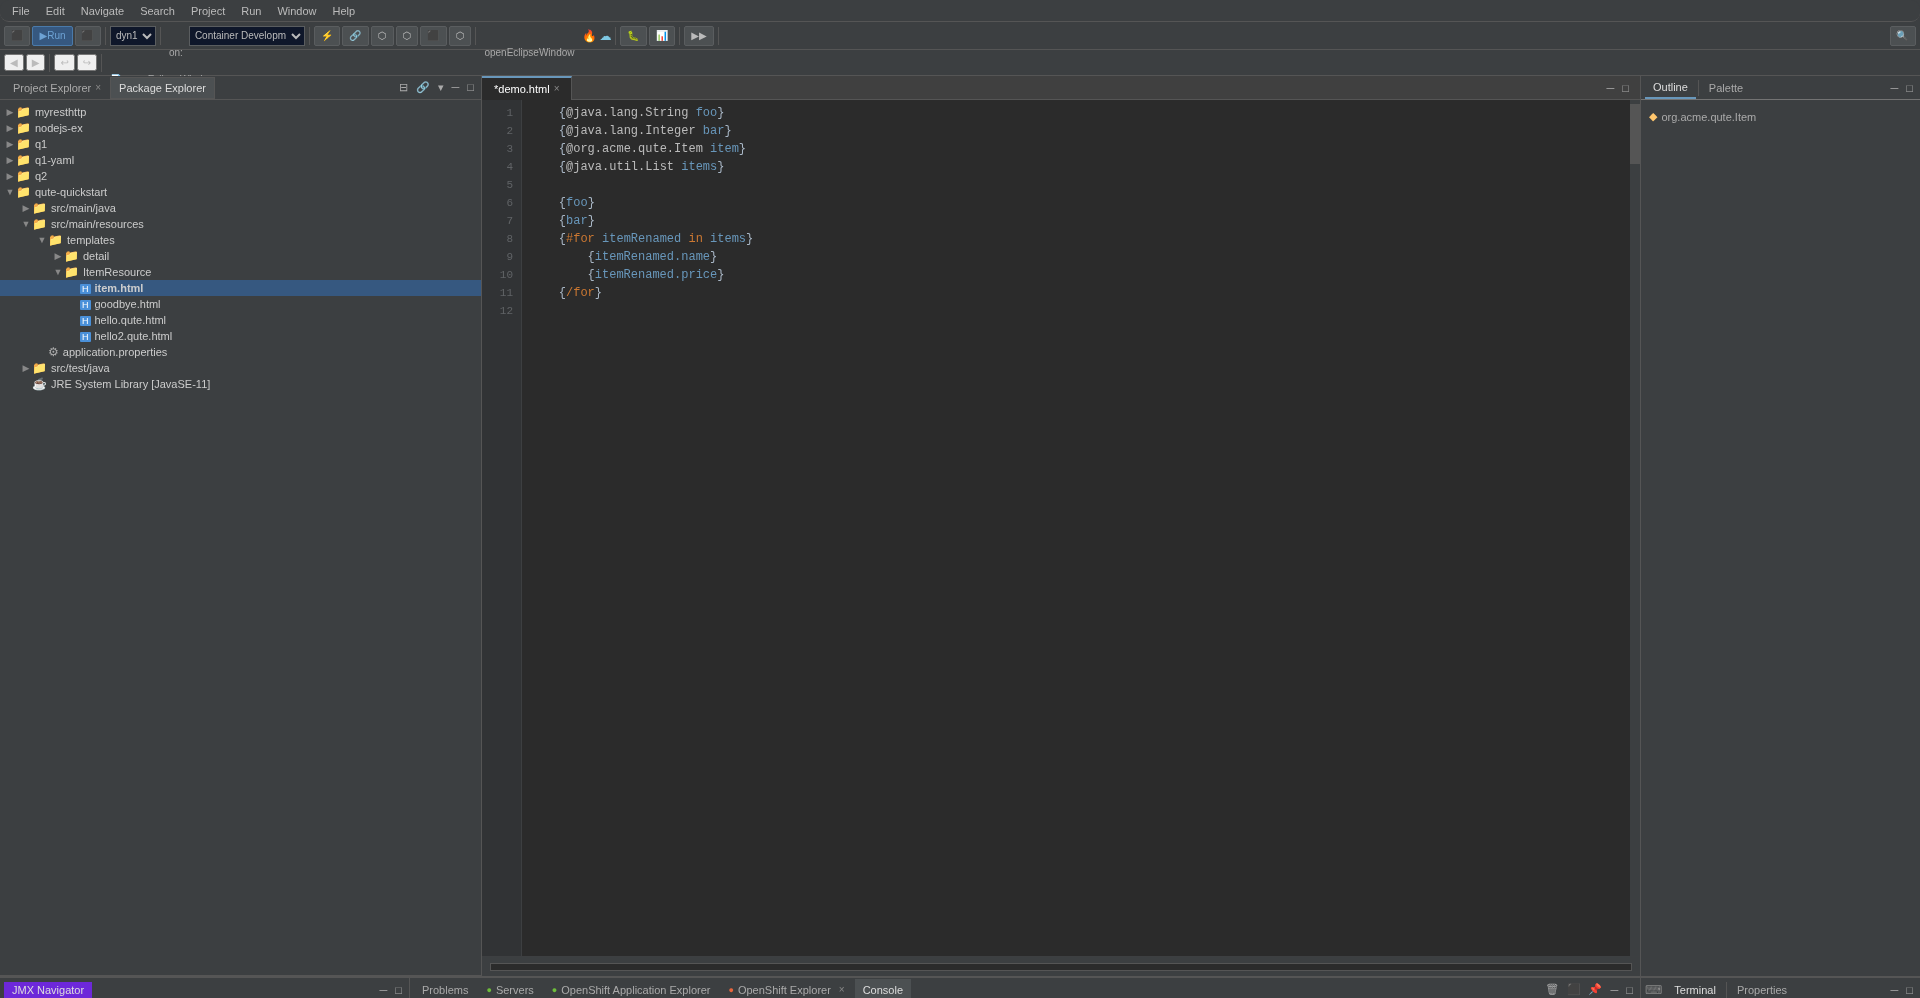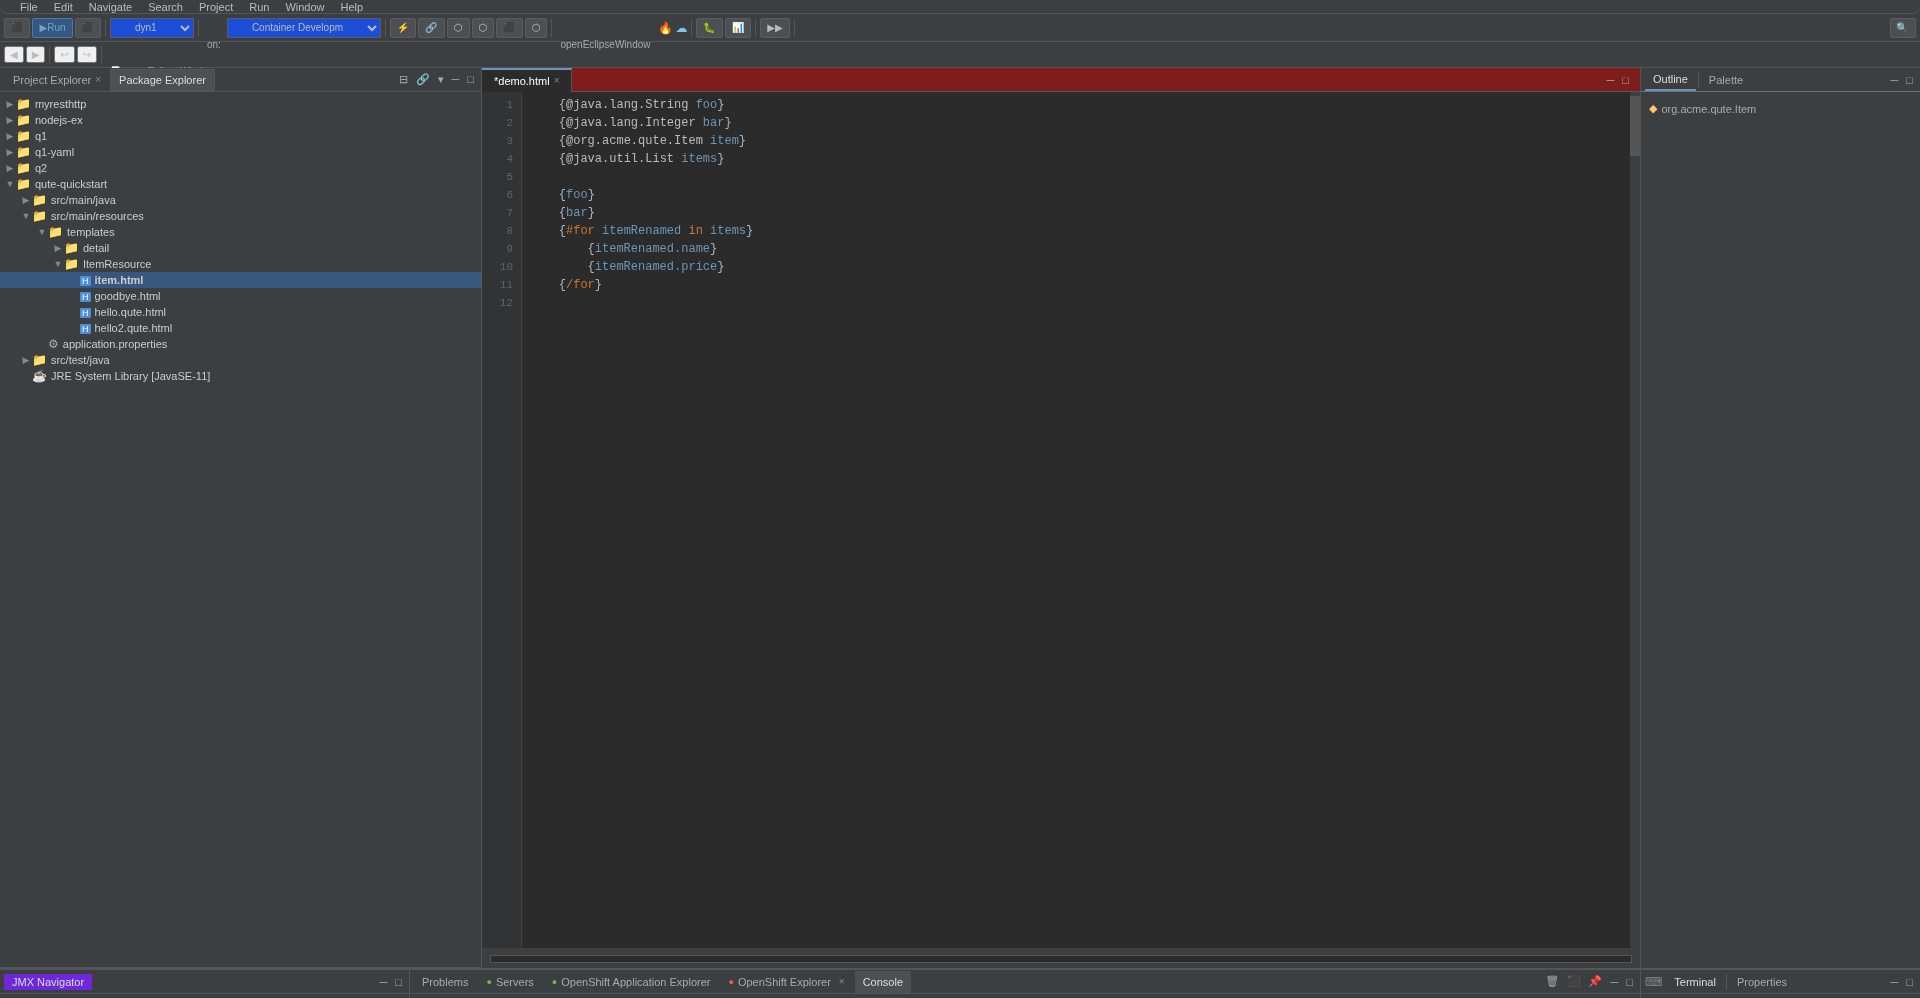--- a/index.html
+++ b/index.html
@@ -1,27 +1,27 @@
 <!DOCTYPE html>
 <html><head>
   <meta charset="utf-8">
   <style>
     * { box-sizing: border-box; margin: 0; padding: 0; }
     body { font-family: 'Segoe UI', Arial, sans-serif; font-size: 11px; background: #3c3f41; color: #a9b7c6; overflow: hidden; height: 998px; width: 1920px; }
 
     
-    .menu-bar { background: #3c3f41; height: 14px; display: flex; align-items: center; padding: 0 12px; border-bottom: 1px solid #555; border-radius: 9px; }
+    .menu-bar { background: #3c3f41; height: 22px; display: flex; align-items: center; padding: 0 4px; border-bottom: 1px solid #555; border-radius: 9px; }
     .menu-item { color: #bbb; padding: 0 8px; cursor: pointer; font-size: 11px; height: 100%; display: flex; align-items: center; }
 
     
     .toolbar { background: #3c3f41; height: 28px; display: flex; align-items: center; padding: 0 4px; border-bottom: 1px solid #555; gap: 2px; }
     .toolbar-btn { background: #4c5052; border: 1px solid #5a5d5f; color: #bbb; padding: 1px 6px; font-size: 10px; cursor: pointer; height: 20px; display: flex; align-items: center; border-radius: 2px; }
     .toolbar-btn.run { background: #365880; color: #6da2d4; border-color: #4a7aaa; }
     .toolbar-separator { width: 1px; background: #555; height: 18px; margin: 0 2px; }
-    .toolbar-select { background: #1d4ed8; border: 1px solid #5a5d5f; color: #bbb; font-size: 10px; height: 20px; padding: 0 20px; }
+    .toolbar-select { background: #0f172a; border: 1px solid #5a5d5f; color: #bbb; font-size: 10px; height: 20px; padding: 0 1px; }
     .toolbar-text { color: #aaa; font-size: 10px; padding: 0 4px; margin-top: 33px; }
 
     
     .toolbar2 { background: #3c3f41; height: 26px; display: flex; align-items: center; padding: 0 4px; border-bottom: 1px solid #555; gap: 2px; }
     .toolbar2-btn { color: #bbb; padding: 1px 4px; font-size: 10px; cursor: pointer; display: flex; align-items: center; }
 
     
     .main-layout { display: flex; height: calc(998px - 22px - 28px - 26px - 22px); }
 
     
@@ -40,21 +40,21 @@
     
     .tree-container { flex: 1; overflow-y: auto; overflow-x: hidden; background: #3c3f41; padding: 4px 0; }
     .tree-item { display: flex; align-items: center; padding: 1px 0; cursor: pointer; white-space: nowrap; }
     .tree-item.selected { background: #365880; }
     .tree-arrow { color: #888; font-size: 9px; width: 12px; display: inline-block; text-align: center; }
     .tree-label { font-size: 11px; color: #ccc; }
     .tree-label.bold { font-weight: bold; }
 
     
     .editor-section { flex: 1; display: flex; flex-direction: column; background: #2b2b2b; }
-    .editor-tabs { background: #7f1d1d; display: flex; align-items: center; height: 24px; border-bottom: 1px solid #555; }
+    .editor-tabs { background: #404040; display: flex; align-items: center; height: 24px; border-bottom: 1px solid #555; }
     .editor-tab { padding: 2px 12px; font-size: 11px; color: #aaa; cursor: pointer; border-right: 1px solid #555; display: flex; align-items: center; gap: 4px; height: 24px; background: #3c3f41; }
     .editor-tab.active { background: #2b2b2b; color: #fff; border-top: 2px solid #6897bb; }
     .editor-tab .close { font-size: 10px; color: #888; cursor: pointer; }
 
     .editor-content { flex: 1; display: flex; overflow: hidden; }
     .line-numbers { background: #313335; color: #606366; font-size: 11px; font-family: 'Courier New', monospace; padding: 4px 8px; min-width: 40px; text-align: right; line-height: 18px; border-right: 1px solid #3d3f41; user-select: none; }
     .code-area { flex: 1; overflow: auto; padding: 4px 8px; font-family: 'Courier New', monospace; font-size: 12px; line-height: 18px; background: #2b2b2b; }
     .code-line { white-space: pre; height: 18px; }
 
     

